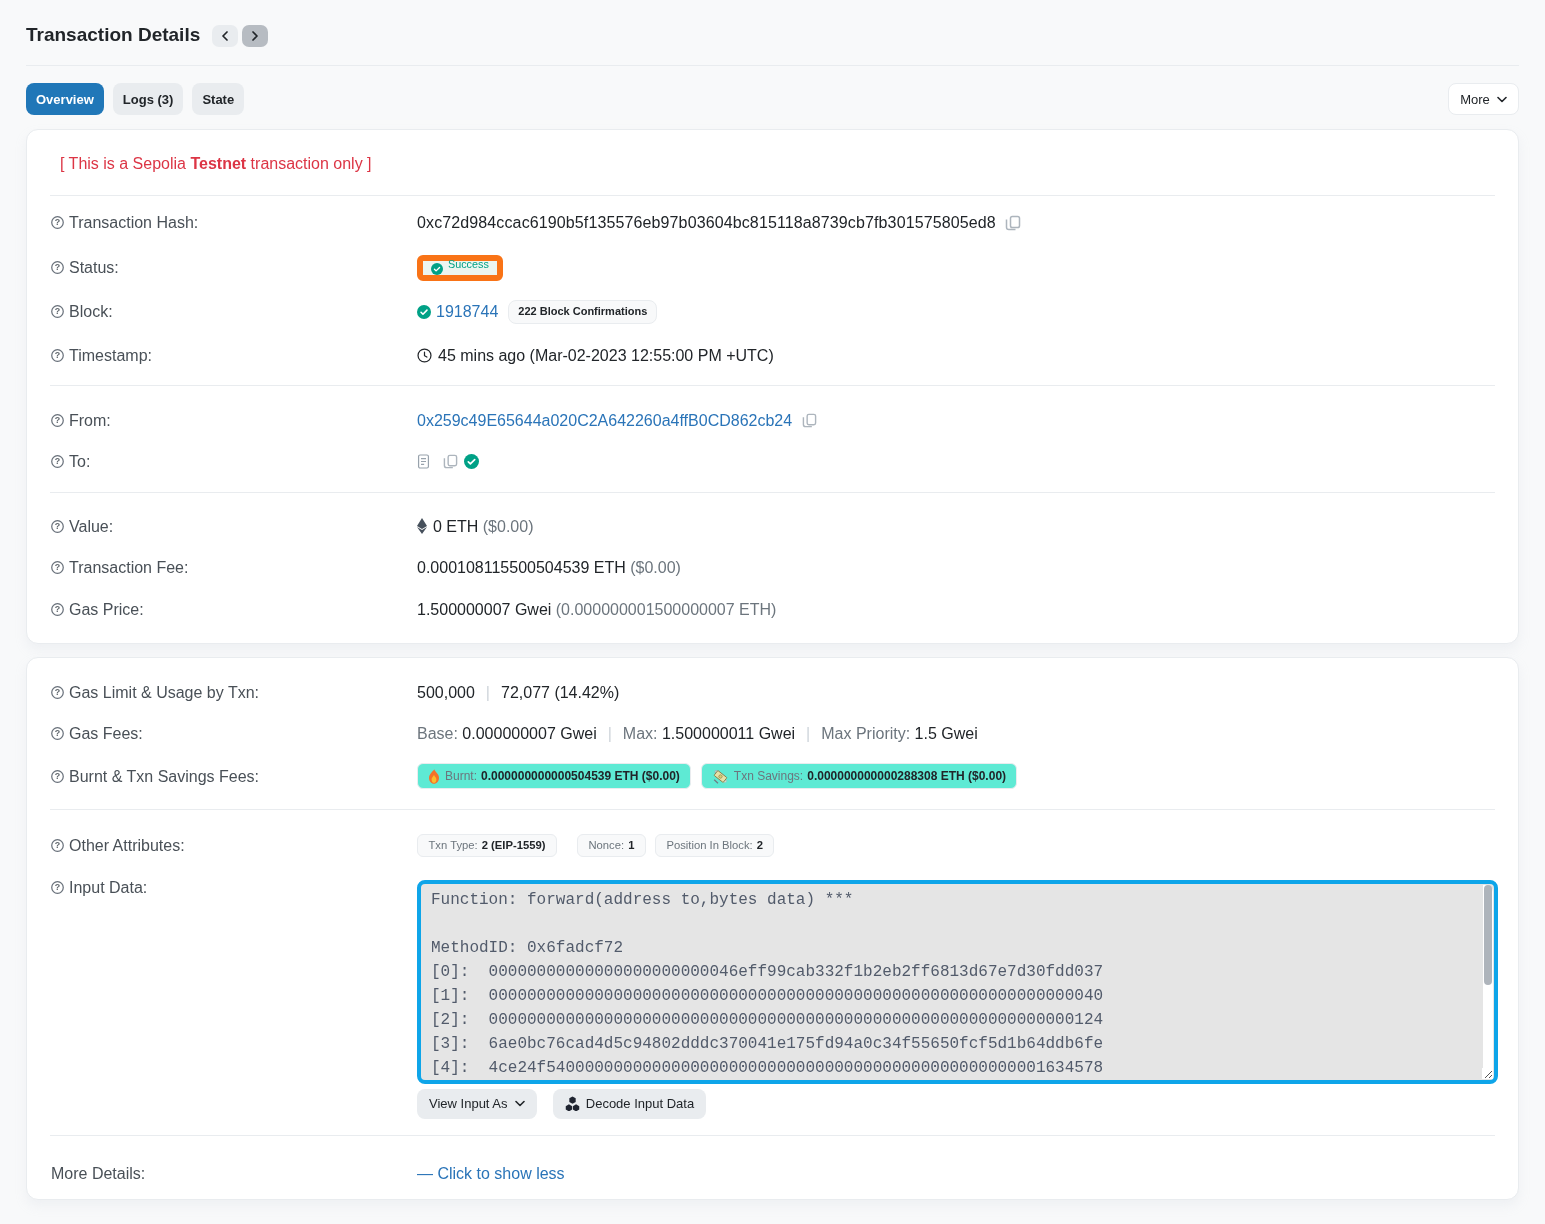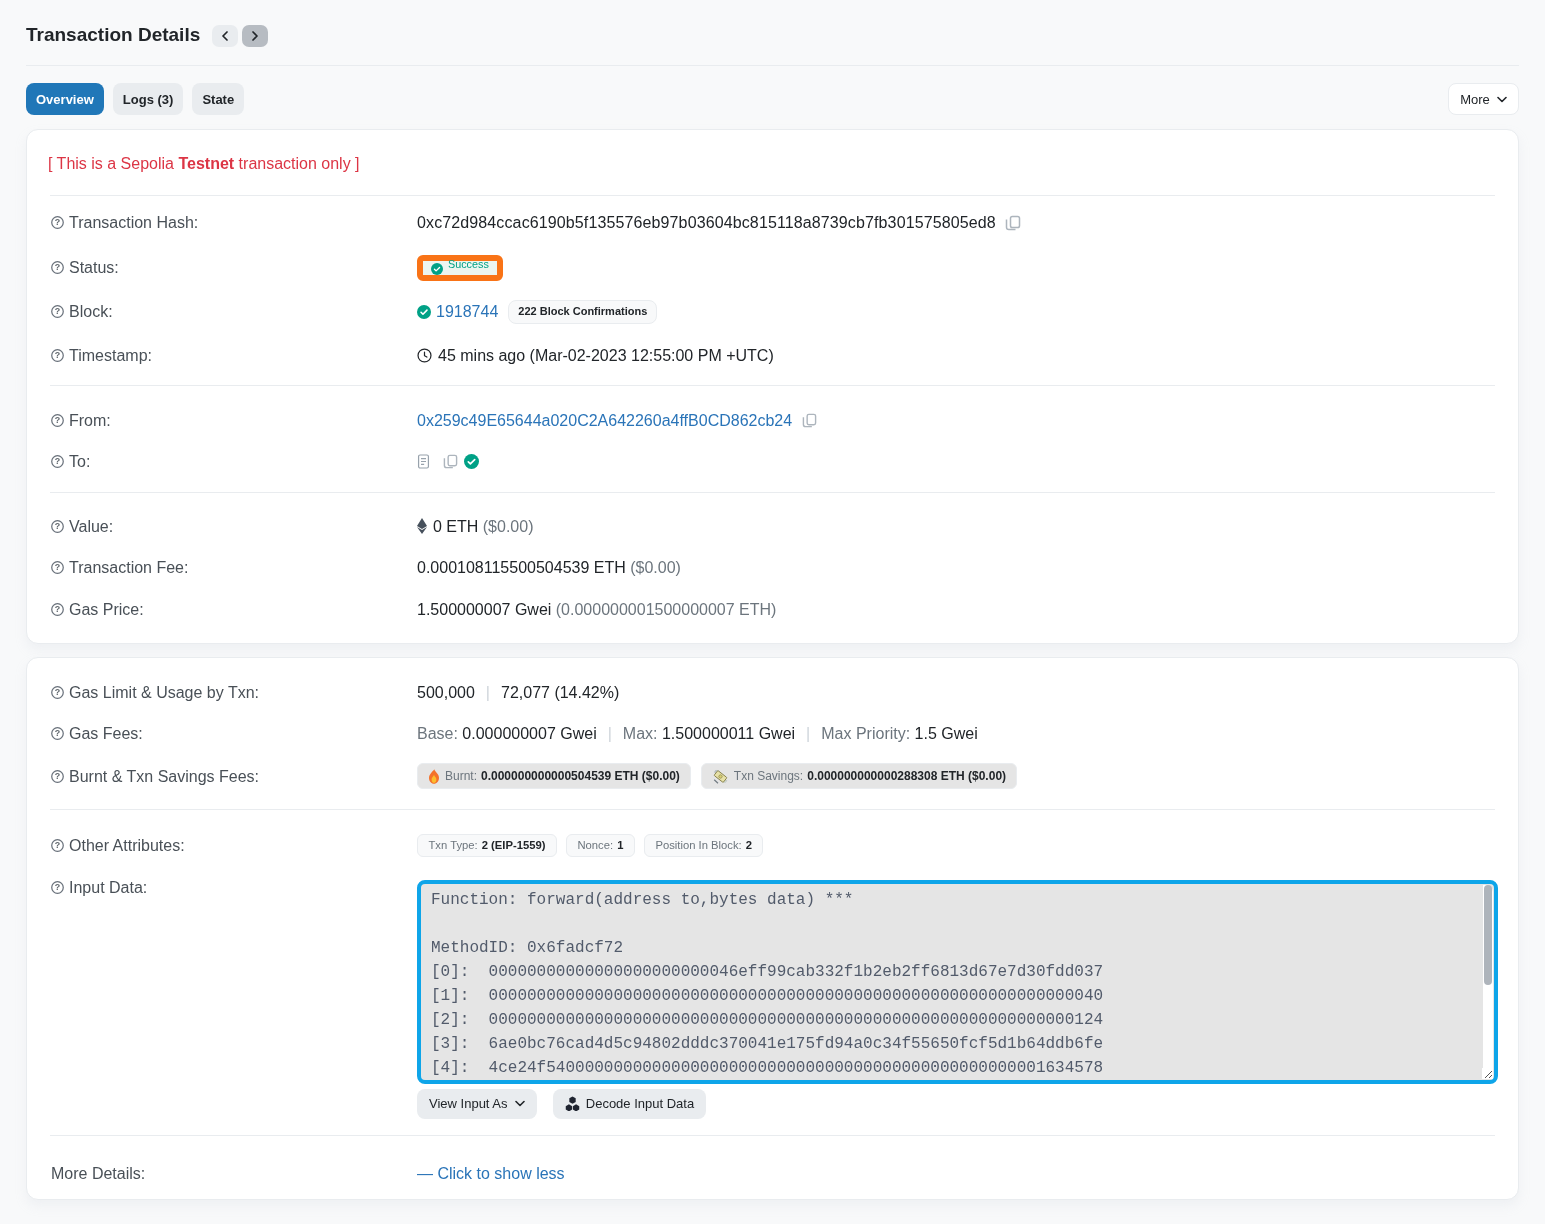--- a/index.html
+++ b/index.html
@@ -19,21 +19,21 @@
 .lab{width:366px;flex:none;display:flex;align-items:center;color:#495057}
 .lab svg{margin-right:5px;flex:none}
 .val{flex:1;display:flex;align-items:center}
 .hr{position:absolute;left:23px;right:23px;border-top:1px solid #e9ecef;height:0}
 .mut{color:#6c757d}
 .sep{color:#ced4da;padding:0 11px}
 a.lnk{color:#2a74b8;text-decoration:none}
 .red{color:#dc3545}
 .badge-ok{display:inline-flex;align-items:flex-end;height:26px;padding:0 8px;background:#ecf5f0;border:6px solid #f97316;border-radius:6px;color:#00a186;font-size:10.8px;font-weight:400}
 .pill{display:inline-flex;align-items:center;height:24px;padding:0 9px;background:#f8f9fa;border:1px solid #e9ecef;border-radius:8px;font-size:11px;font-weight:700;color:#212529}
-.fee{display:inline-flex;align-items:center;height:26px;padding:0 10px;background:#e5e5e5;border:1px solid #e9ecef;border-radius:6px;font-size:12px}
+.fee{display:inline-flex;align-items:center;height:26px;padding:0 10px;background:#5eead4;border:1px solid #e9ecef;border-radius:6px;font-size:12px}
 .fee .l{color:#6c757d;margin:0 4px}
 .fee b{font-weight:700;color:#212529}
 .attr{display:inline-flex;align-items:center;height:23px;padding:0 10.5px;background:#f8f9fa;border:1px solid #e9ecef;border-radius:6px;font-size:11.25px}
 .attr .l{color:#6c757d;margin-right:4px}
 .attr b{font-weight:700;color:#212529}
 .inpbox{position:relative;width:1081px;height:204px;background:#e5e5e5;border:4px solid #0ea5e9;border-radius:8px;overflow:hidden}
 .inpbox pre{font-family:"Liberation Mono",monospace;font-size:16px;line-height:24px;color:#525b6b;margin:4px 10px 0;white-space:pre}
 .sbtrack{position:absolute;top:1px;right:1px;bottom:1px;width:10px;background:#fff;border-radius:0 7px 7px 0}
 .sbthumb{position:absolute;top:1px;right:2px;width:8px;height:100px;background:#aeb4bb;border-radius:4px}
 .grip{position:absolute;right:1px;bottom:1px;background:#fff}
@@ -56,21 +56,21 @@
 </div>
 <div class="rule" style="top:65px"></div>
 <div class="abs" style="left:26px;top:83px">
   <span class="tab active">Overview</span><span class="tab">Logs (3)</span><span class="tab" style="margin-right:0">State</span>
 </div>
 <div class="morebtn" style="top:83px;right:26px">More&nbsp;&nbsp;<svg width="10" height="7" viewBox="0 0 10 7" fill="none" stroke="#212529" stroke-width="1.6" stroke-linecap="round" stroke-linejoin="round">
       <path d="M1 1.5l4 4 4-4"></path>
     </svg></div>
 
 <div class="card" style="top:129px;height:515px">
-  <div class="r" style="top:22.5px;left:21px">
+  <div class="r" style="top:22.5px;left:33px">
       <span class="red">[ This is a Sepolia <b>Testnet</b> transaction only ]</span>
     </div>
   <div class="hr" style="top:64.5px"></div>
   <div class="r" style="top:82px">
     <div class="lab"><svg class="q" width="13" height="13" viewBox="0 0 16 16" fill="none">
           <circle cx="8" cy="8" r="7.1" stroke="#68707a" stroke-width="1.5"></circle>
           <text x="8" y="11.6" text-anchor="middle" font-size="11" font-weight="bold" fill="#62696f" font-family="Liberation Sans">?</text>
         </svg>Transaction Hash:</div>
     <div class="val">
         <span style="letter-spacing:0.12px">0xc72d984ccac6190b5f135576eb97b03604bc815118a8739cb7fb301575805ed8</span>
@@ -224,21 +224,21 @@
   <div class="r" style="top:176px">
     <div class="lab"><svg class="q" width="13" height="13" viewBox="0 0 16 16" fill="none">
           <circle cx="8" cy="8" r="7.1" stroke="#68707a" stroke-width="1.5"></circle>
           <text x="8" y="11.6" text-anchor="middle" font-size="11" font-weight="bold" fill="#62696f" font-family="Liberation Sans">?</text>
         </svg>Other Attributes:</div>
     <div class="val">
         <span class="attr">
           <span class="l">Txn Type:</span>
           <b>2 (EIP-1559)</b>
         </span>
-        <span class="attr" style="margin-left:9px">
+        <span class="attr" style="margin-left:20px">
           <span class="l">Nonce:</span>
           <b>1</b>
         </span>
         <span class="attr" style="margin-left:9px">
           <span class="l">Position In Block:</span>
           <b>2</b>
         </span>
       </div>
   </div>
   <div class="r" style="top:221.5px;align-items:flex-start">

